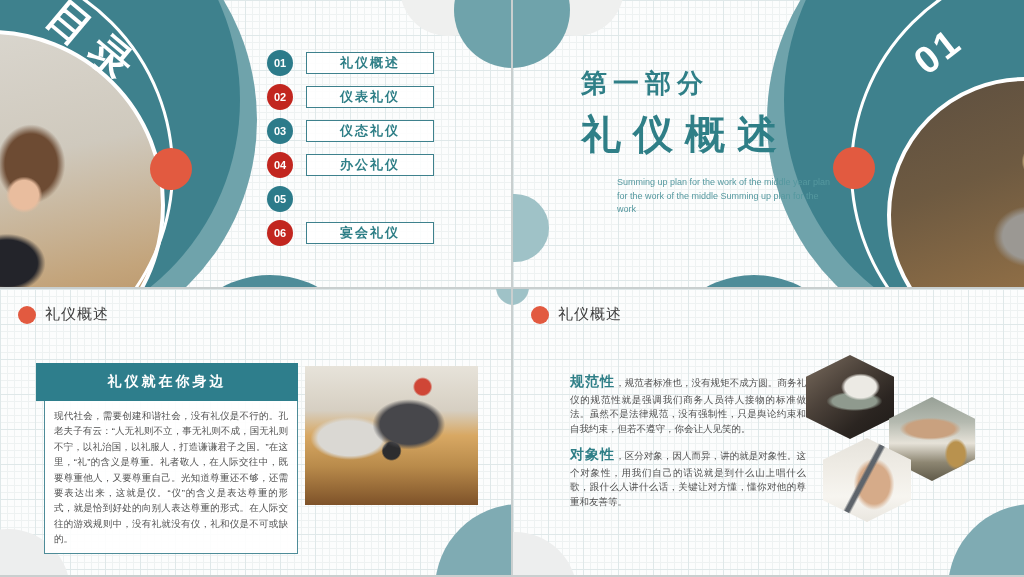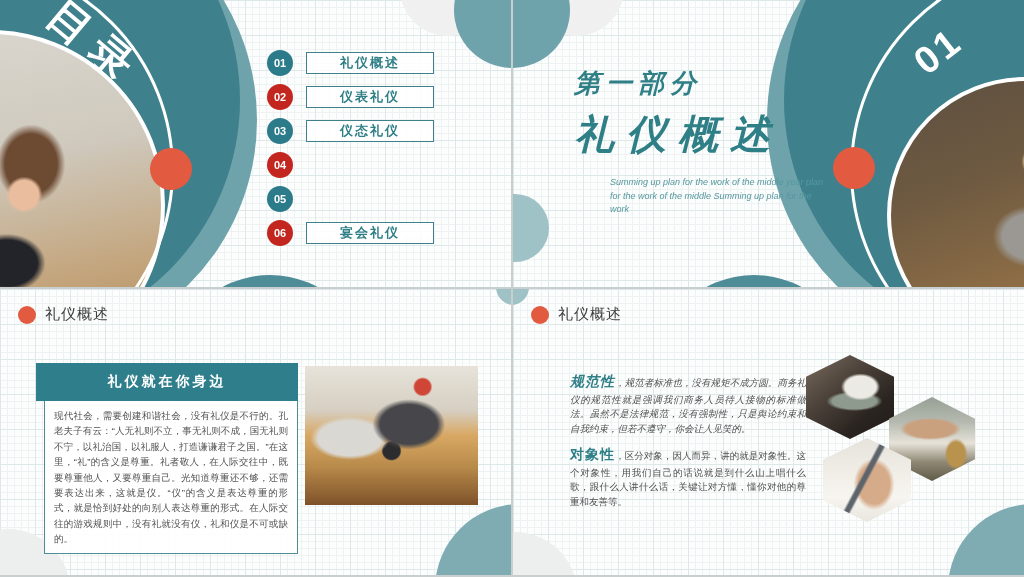--- a/index.html
+++ b/index.html
@@ -41,21 +41,21 @@
   .toc-row { display:flex; align-items:center; height:26px; margin-bottom:8px; }
   .num-badge { width:26px; height:26px; border-radius:50%; color:#fff; font-size:11px;
                font-weight:bold; display:flex; align-items:center; justify-content:center; }
   .badge-teal { background:#2C7B8A; }
   .badge-red  { background:#C2261F; }
   .toc-box { margin-left:13px; width:128px; height:22px; border:1px solid #3E818D;
              background:rgba(255,255,255,.85); color:#2F7F87; font-weight:bold; font-size:13px;
              display:flex; align-items:center; justify-content:center; letter-spacing:2px; }
 
   
-  .sec-text { position:absolute; left:61px; top:66px;font-style:italic; }
+  .sec-text { position:absolute; left:68px; top:66px; }
   .sec-part { color:#2F7F87; font-size:26px; font-weight:600; letter-spacing:6px; }
   .sec-title { color:#2F7F87; font-size:40px; font-weight:bold; letter-spacing:12px; margin-top:6px; }
   .sec-sub { color:#55989F; font-size:9px; line-height:1.5; width:250px; margin-top:14px;padding-left:36px; }
   .sec-num { position:absolute; left:390px; top:30px; width:70px; text-align:center; color:#fff;
              font-size:38px; font-weight:bold; letter-spacing:3px; transform:rotate(-38deg); }
   .sec-photo { width:276px; height:276px; left:374px; top:77px;
     background:
       radial-gradient(circle 24px at 55% 30%, #e7cb92 0 55%, rgba(231,203,146,0) 70%),
       radial-gradient(circle 13px at 55% 37%, #e3b493 0 60%, rgba(227,180,147,0) 75%),
       radial-gradient(ellipse 55px 45px at 52% 58%, #9b9893 0 50%, rgba(155,152,147,0) 68%),
@@ -127,20 +127,21 @@
       <div class="toc-row">
         <div class="num-badge badge-red">02</div>
         <div class="toc-box">仪表礼仪</div>
       </div>
       <div class="toc-row">
         <div class="num-badge badge-teal">03</div>
         <div class="toc-box">仪态礼仪</div>
       </div>
       <div class="toc-row">
         <div class="num-badge badge-red">04</div>
+        <div class="toc-box">办公礼仪</div>
       </div>
       <div class="toc-row">
         <div class="num-badge badge-teal">05</div>
       </div>
       <div class="toc-row">
         <div class="num-badge badge-red">06</div>
         <div class="toc-box">宴会礼仪</div>
       </div>
     </div>
   </div>
@@ -185,20 +186,20 @@
   <div class="slide">
     <svg class="deco" viewBox="0 0 511 286">
       <circle cx="520" cy="300" r="85" fill="#7FABB3"></circle>
       <circle cx="2" cy="305" r="62" fill="#EDEEEE"></circle>
       <circle cx="-2" cy="-2" r="18" fill="#9FC2C7"></circle>
     </svg>
     <div class="hdr">
       <div class="hdr-dot"></div>
       <div class="hdr-label">礼仪概述</div>
     </div>
-    <p class="feat" style="top:82px;font-style:italic;"><span class="kw">规范性</span><span>，规范者标准也，没有规矩不成方圆。商务礼仪的规范性就是强调我们商务人员待人接物的标准做法。虽然不是法律规范，没有强制性，只是舆论约束和自我约束，但若不遵守，你会让人见笑的。</span></p>
+    <p class="feat" style="top:82px;"><span class="kw">规范性</span><span>，规范者标准也，没有规矩不成方圆。商务礼仪的规范性就是强调我们商务人员待人接物的标准做法。虽然不是法律规范，没有强制性，只是舆论约束和自我约束，但若不遵守，你会让人见笑的。</span></p>
     <p class="feat" style="top:155px;"><span class="kw">对象性</span><span>，区分对象，因人而异，讲的就是对象性。这个对象性，用我们自己的话说就是到什么山上唱什么歌，跟什么人讲什么话，关键让对方懂，懂你对他的尊重和友善等。</span></p>
     <div class="hex hex1"></div>
     <div class="hex hex2"></div>
     <div class="hex hex3"></div>
   </div>
 
 </div>
 
 </body></html>

